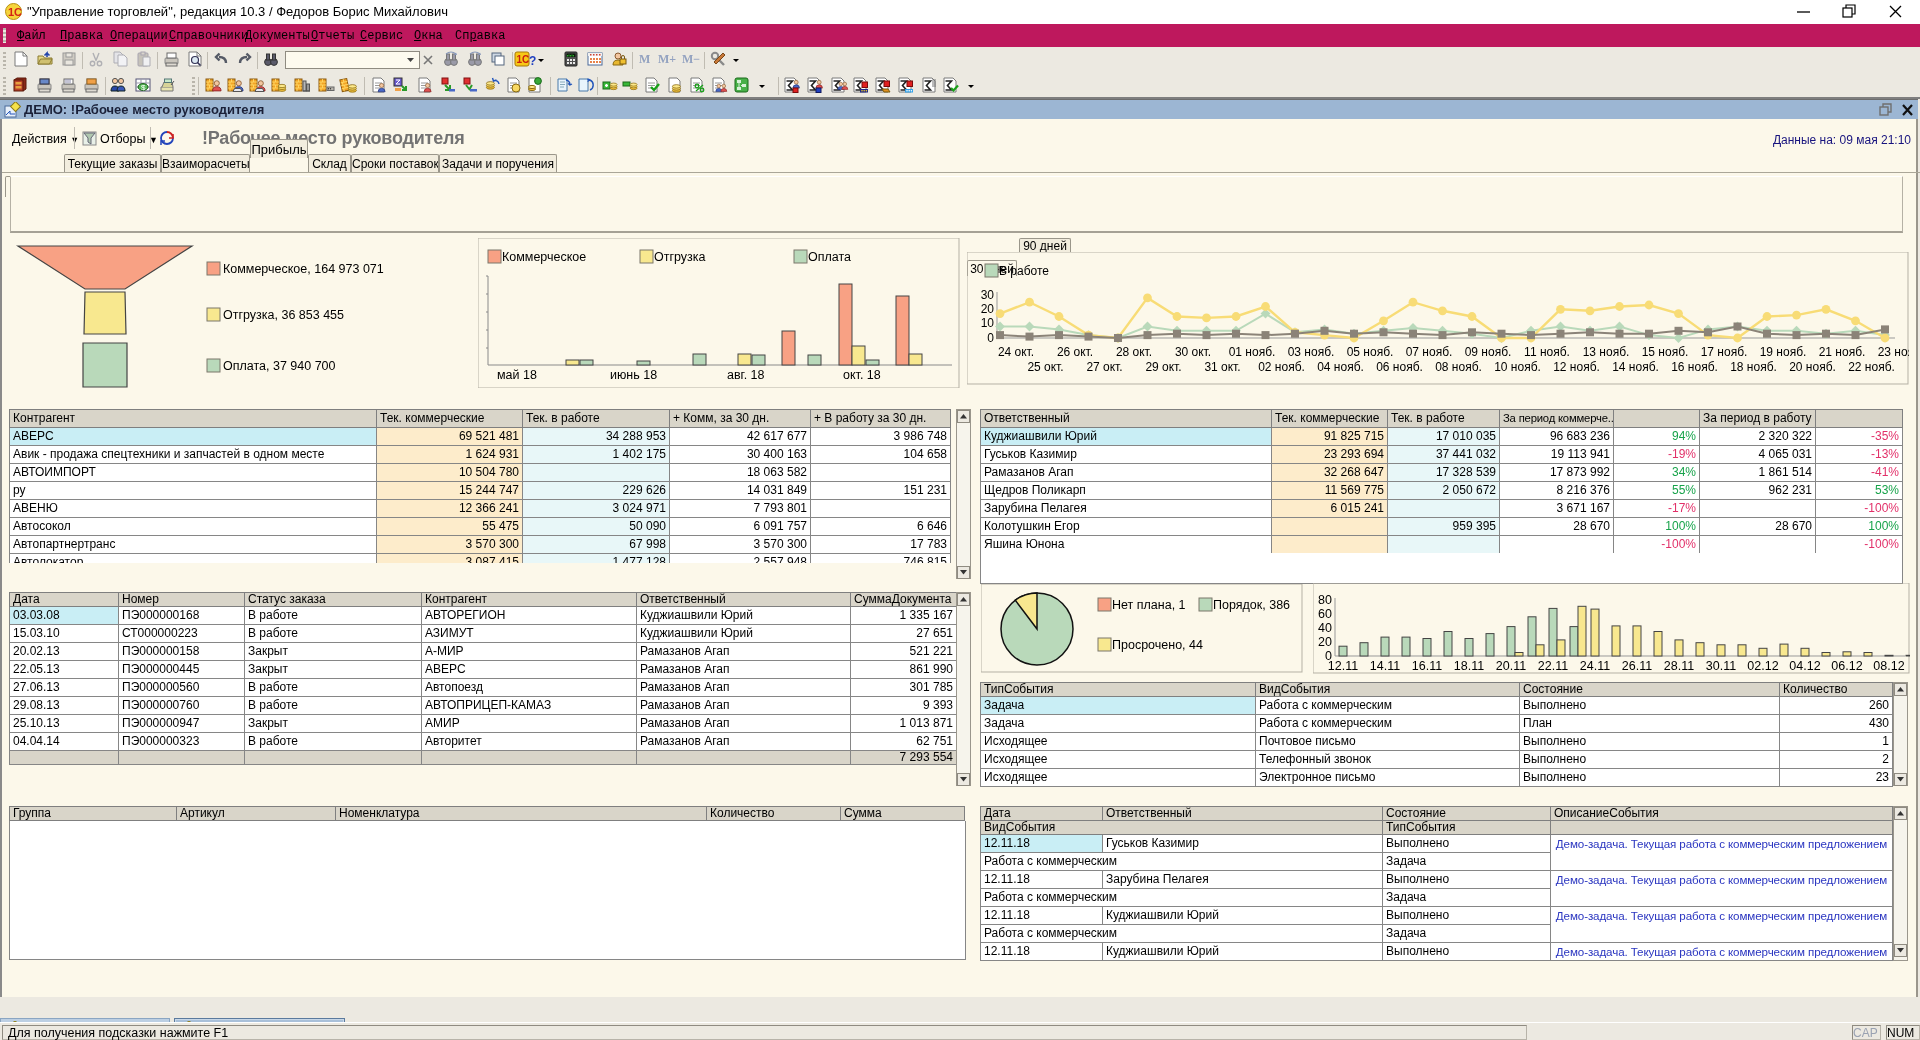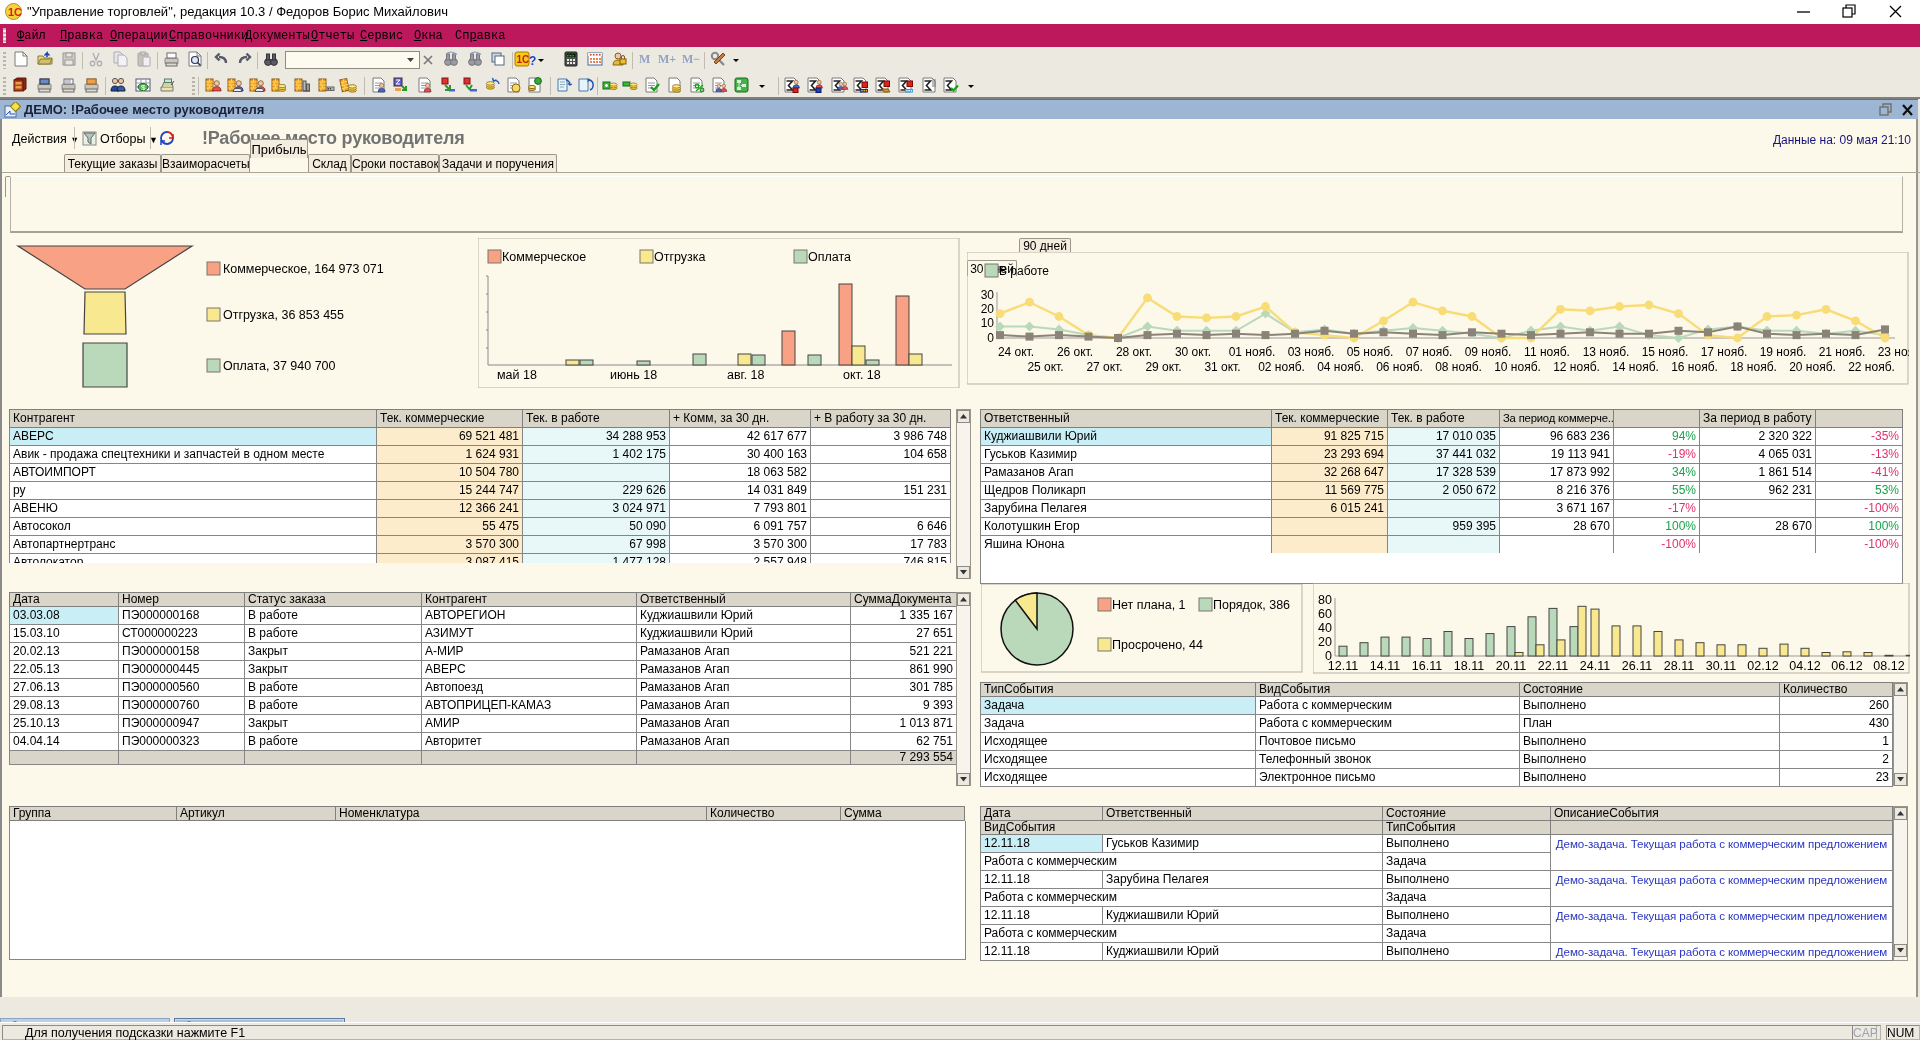--- a/index.html
+++ b/index.html
@@ -1258,15 +1258,15 @@
 <div class="wtab" style="left:174px;width:171px;background:#a9c0d9;border:1px solid #5b7a9d;box-shadow:inset 0 0 0 1px #c8d8e8">
       <svg class="abs" style="left:3px;top:2px" width="16" height="15">
         <rect x="1" y="4" width="10" height="10" fill="#e8f0fa" stroke="#4a6a9a"></rect>
         <path d="M2 12 l3 -3 v2 h4" fill="none" stroke="#2255bb"></path>
         <rect x="8" y="1" width="6" height="6" fill="#f5e24a" stroke="#8a7a1a" transform="rotate(45 11 4)"></rect>
       </svg>
       <span style="position:absolute;left:23px;top:4px;font-size:11px;white-space:nowrap">ДЕМО: !Рабочее место руко...</span>
     </div>
 </div>
 <div id="statusbar" class="abs">
-<div class="statcell" style="left:2px;width:1875px;text-align:left;font-size:12.5px;padding-left:22px">Для получения подсказки нажмите F1</div>
+<div class="statcell" style="left:2px;width:1525px;text-align:left;font-size:12.5px;padding-left:5px">Для получения подсказки нажмите F1</div>
 <div class="statcell" style="left:1852px;width:29px;color:#9aa2b2">CAP</div>
 <div class="statcell" style="left:1886px;width:34px;color:#000">NUM</div>
 </div>
 </body></html>

